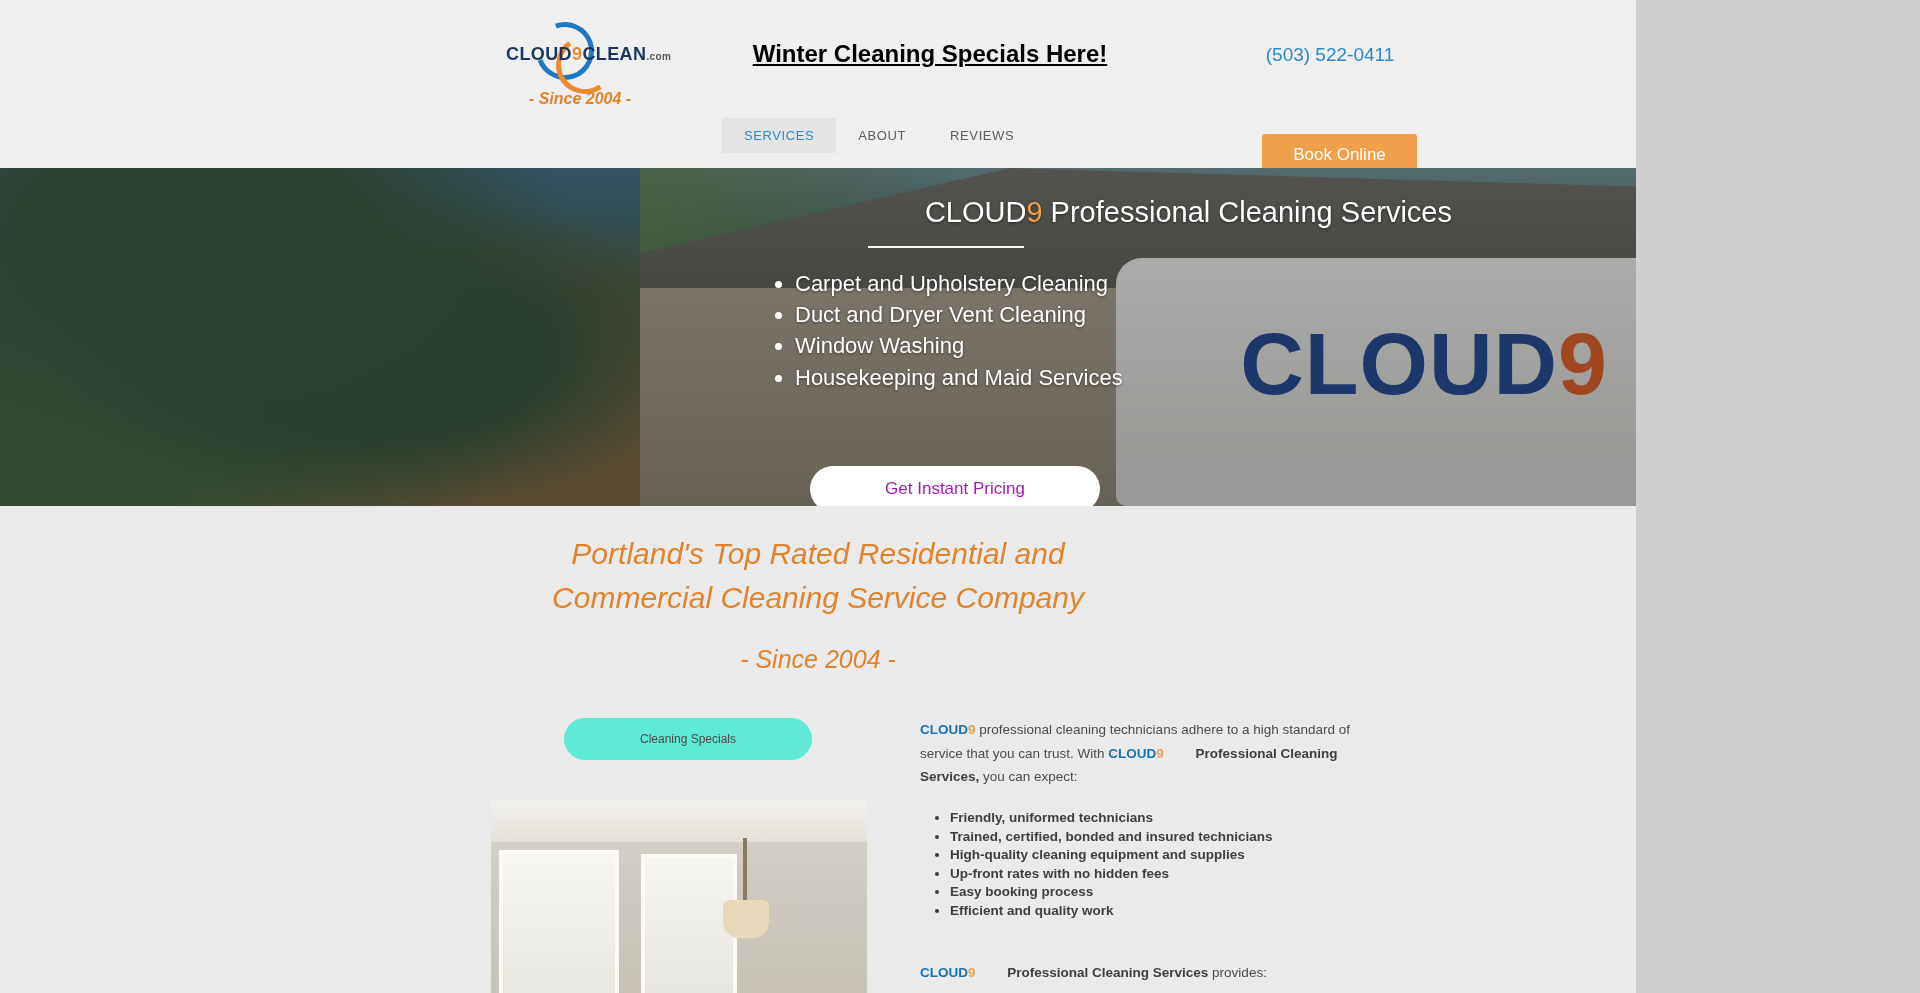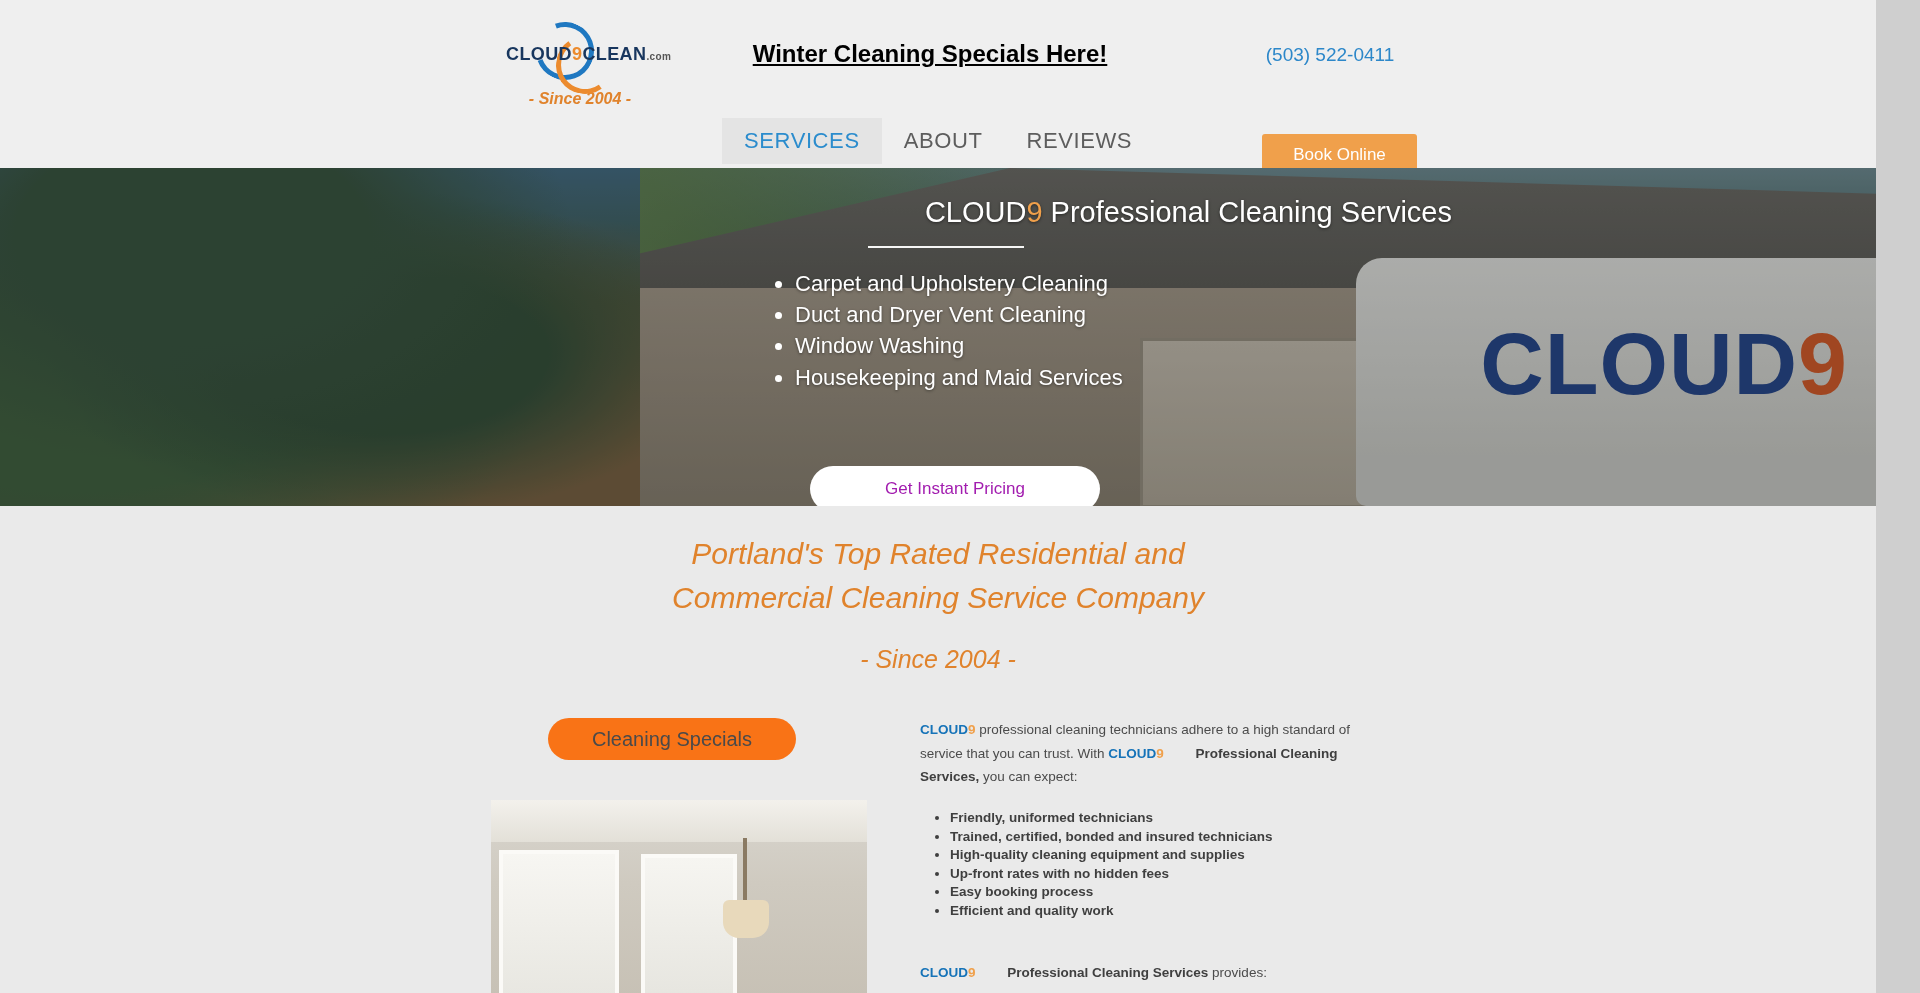--- a/index.html
+++ b/index.html
@@ -13,21 +13,21 @@
   }
   .page {
     position: relative;
     width: 1920px;
     height: 993px;
     background: #cfcfcf;
   }
   .site {
     position: absolute;
     left: 0; top: 0;
-    width: 1876px;
+    width: 1636px;
     background: #efefef;
   }
 
   
   .header {
     position: relative;
     height: 168px;
     background: #efefef;
   }
   .logo-block {
@@ -111,21 +111,21 @@
   }
 
   .nav {
     position: absolute;
     left: 722px;
     top: 118px;
     display: flex;
     align-items: center;
   }
   .nav-item {
-    font-size: 22px;
+    font-size: 13px;
     color: #5d5d5d;
     letter-spacing: 0.6px;
     padding: 10px 22px;
     cursor: pointer;
   }
   .nav-item.active {
     color: #2b8ccd;
     background: #e4e4e4;
   }
 
@@ -291,28 +291,28 @@
     font-style: italic;
     color: #e0832c;
   }
   .two-col {
     position: relative;
     margin-top: 44px;
     height: 300px;
   }
   .specials-btn {
     position: absolute;
-    left: 548px;
+    left: 564px;
     top: 0;
     width: 248px;
     height: 42px;
-    background: #f97316;
+    background: #5eead4;
     border: none;
     border-radius: 21px;
-    font-size: 20px;
+    font-size: 12px;
     color: #4a4a4a;
     cursor: pointer;
   }
   .room-photo {
     position: absolute;
     left: 491px;
     top: 82px;
     width: 376px;
     height: 208px;
     background: linear-gradient(180deg, #d9d6cf 0%, #cfcac0 40%, #c6c0b4 100%);

